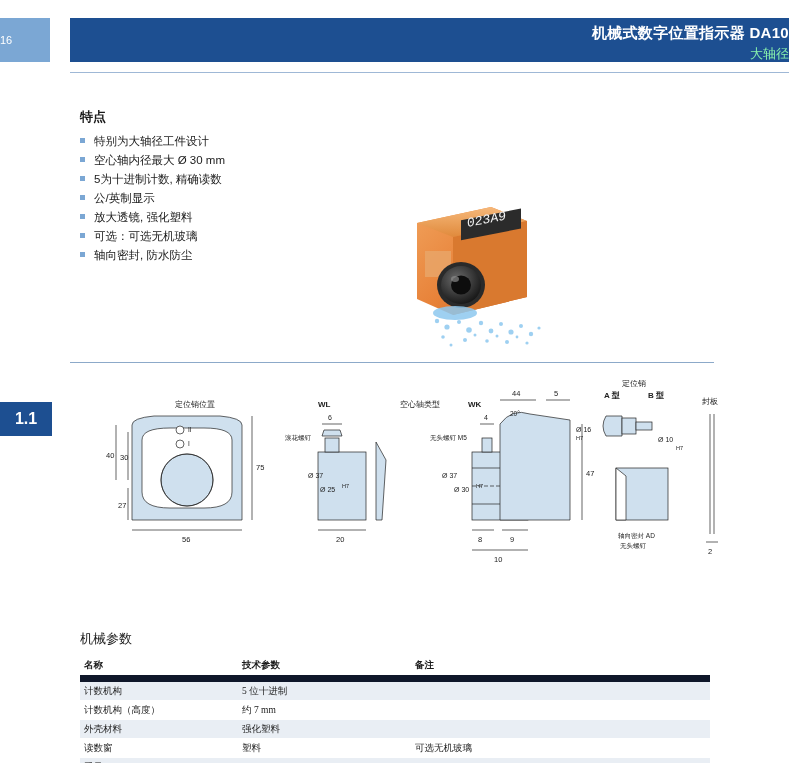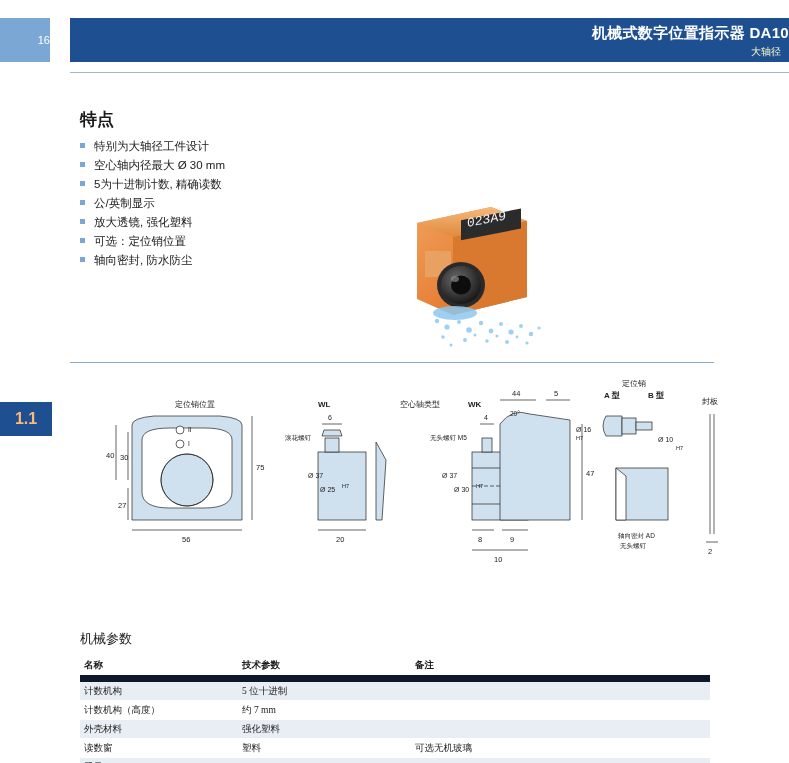--- a/index.html
+++ b/index.html
@@ -5,40 +5,40 @@
   html,body{margin:0;padding:0;background:#ffffff;}
   body{
     width:789px;height:763px;position:relative;overflow:hidden;
     font-family:"Liberation Sans","DejaVu Sans",sans-serif;
     color:#1a1a1a;
   }
   
   .page-tab{
     position:absolute;left:0;top:18px;width:50px;height:44px;
     background:#7ba7d4;color:#ffffff;font-size:11px;
-    display:flex;align-items:center;justify-content:flex-end;
+    display:flex;align-items:center;justify-content:flex-start;
   }
   .header{
     position:absolute;left:70px;top:18px;right:0;height:44px;
     background:#1d4f91;color:#ffffff;padding:6px 0 0 14px;box-sizing:border-box;text-align:right;
   }
   .header h1{margin:0;font-size:15px;font-weight:bold;letter-spacing:.3px;}
-  .header h2{margin:2px 8px 0 0;font-size:10px;font-weight:normal;color:#fef9c3;}
+  .header h2{margin:2px 0 0 0;font-size:13px;font-weight:normal;color:#86efac;}
   .header-rule{
     position:absolute;left:70px;top:72px;right:0;height:1px;background:#9fb8d6;
   }
   
   .chapter-tab{
     position:absolute;left:0;top:402px;width:52px;height:34px;
-    background:#1d4f91;color:#fdba74;font-size:16px;font-weight:bold;
+    background:#1d4f91;color:#ffffff;font-size:16px;font-weight:bold;
     display:flex;align-items:center;justify-content:center;
   }
   
   .features{position:absolute;left:80px;top:108px;width:300px;}
-  .features h3{margin:0 0 8px 0;font-size:17px;font-weight:bold;}
+  .features h3{margin:0 0 8px 0;font-size:13px;font-weight:bold;}
   .features ul{margin:0;padding:0;list-style:none;}
   .features li{
     position:relative;padding-left:14px;margin-bottom:4px;
     font-size:11.5px;line-height:15px;
   }
   .features li .bullet{
     position:absolute;left:0;top:4px;width:5px;height:5px;background:#7ba7d4;
   }
   
   .photo{position:absolute;left:395px;top:185px;width:210px;height:165px;}
@@ -79,21 +79,21 @@
 </div>
 
 <div class="features">
   <h3>特点</h3>
   <ul>
     <li><span class="bullet"></span><span>特别为大轴径工件设计</span></li>
     <li><span class="bullet"></span><span>空心轴内径最大 Ø 30 mm</span></li>
     <li><span class="bullet"></span><span>5为十进制计数, 精确读数</span></li>
     <li><span class="bullet"></span><span>公/英制显示</span></li>
     <li><span class="bullet"></span><span>放大透镜, 强化塑料</span></li>
-    <li><span class="bullet"></span><span>可选：定位销位置</span></li>
+    <li><span class="bullet"></span><span>可选：可选无机玻璃</span></li>
     <li><span class="bullet"></span><span>轴向密封, 防水防尘</span></li>
   </ul>
 </div>
 
 <div class="photo">
   <svg width="210" height="165" viewBox="0 0 210 165">
     <defs>
       <linearGradient id="org" x1="0" y1="0" x2="1" y2="1">
         <stop offset="0" stop-color="#f0a05a"></stop>
         <stop offset="0.5" stop-color="#e8833a"></stop>

